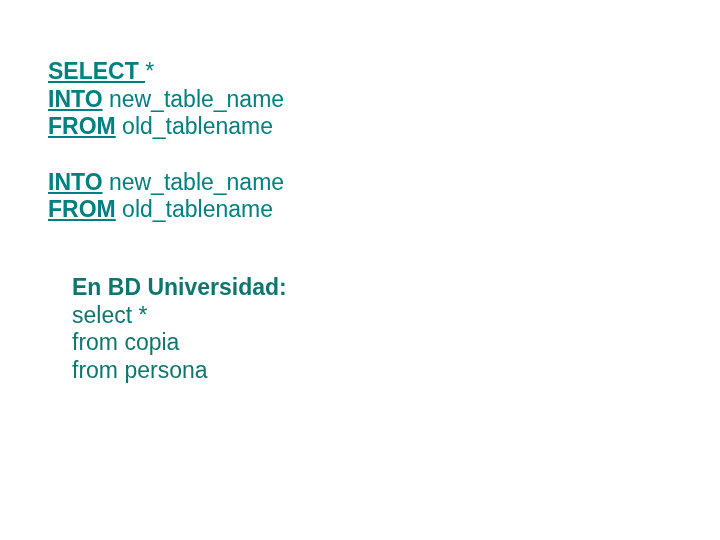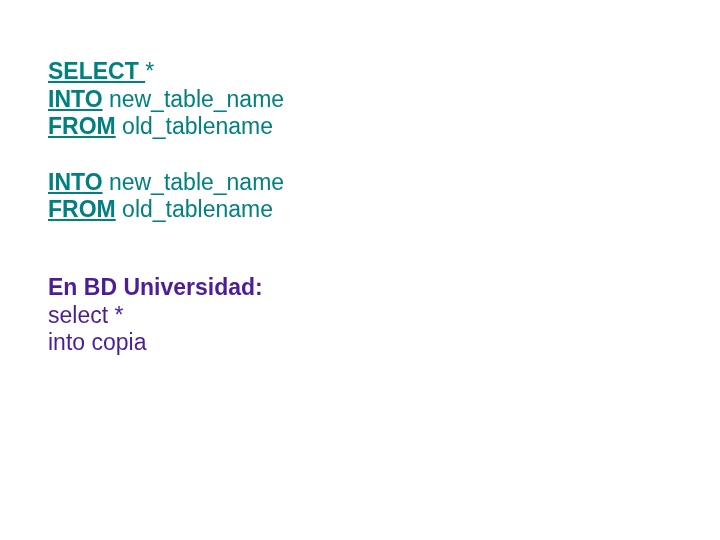--- a/index.html
+++ b/index.html
@@ -8,34 +8,35 @@
     background: #ffffff;
     font-family: Arial, Helvetica, sans-serif;
     font-size: 23px;
     line-height: 1.2;
     padding: 58px 0 0 48px;
   }
   .block { margin-bottom: 28px; }
   .line { white-space: pre; }
   .kw { text-decoration: underline; font-weight: bold; }
   .teal { color: #008080; }
-  .black { color: #4c1d95; }
+  .black { color: #0f766e; margin-left: 24px; }
   .bold { font-weight: bold; }
 </style>
 </head>
 <body>
 
 <div class="block teal">
   <div class="line"><span class="kw">SELECT </span><span>*</span></div>
   <div class="line"><span class="kw">INTO</span><span> </span><span>new_table_name</span></div>
   <div class="line"><span class="kw">FROM</span><span> </span><span>old_tablename</span></div>
 </div>
 
 <div class="block teal">
   <div class="line"><span class="kw">INTO</span><span> </span><span>new_table_name</span></div>
   <div class="line"><span class="kw">FROM</span><span> </span><span>old_tablename</span></div>
 </div>
 
 <div class="block black" style="margin-top:50px">
   <div class="line bold">En BD Universidad:</div>
   <div class="line">select *</div>
-  <div class="line">into copia</div>
+  <div class="line">from copia</div>
+  <div class="line">from persona</div>
 </div>
 
 </body></html>

